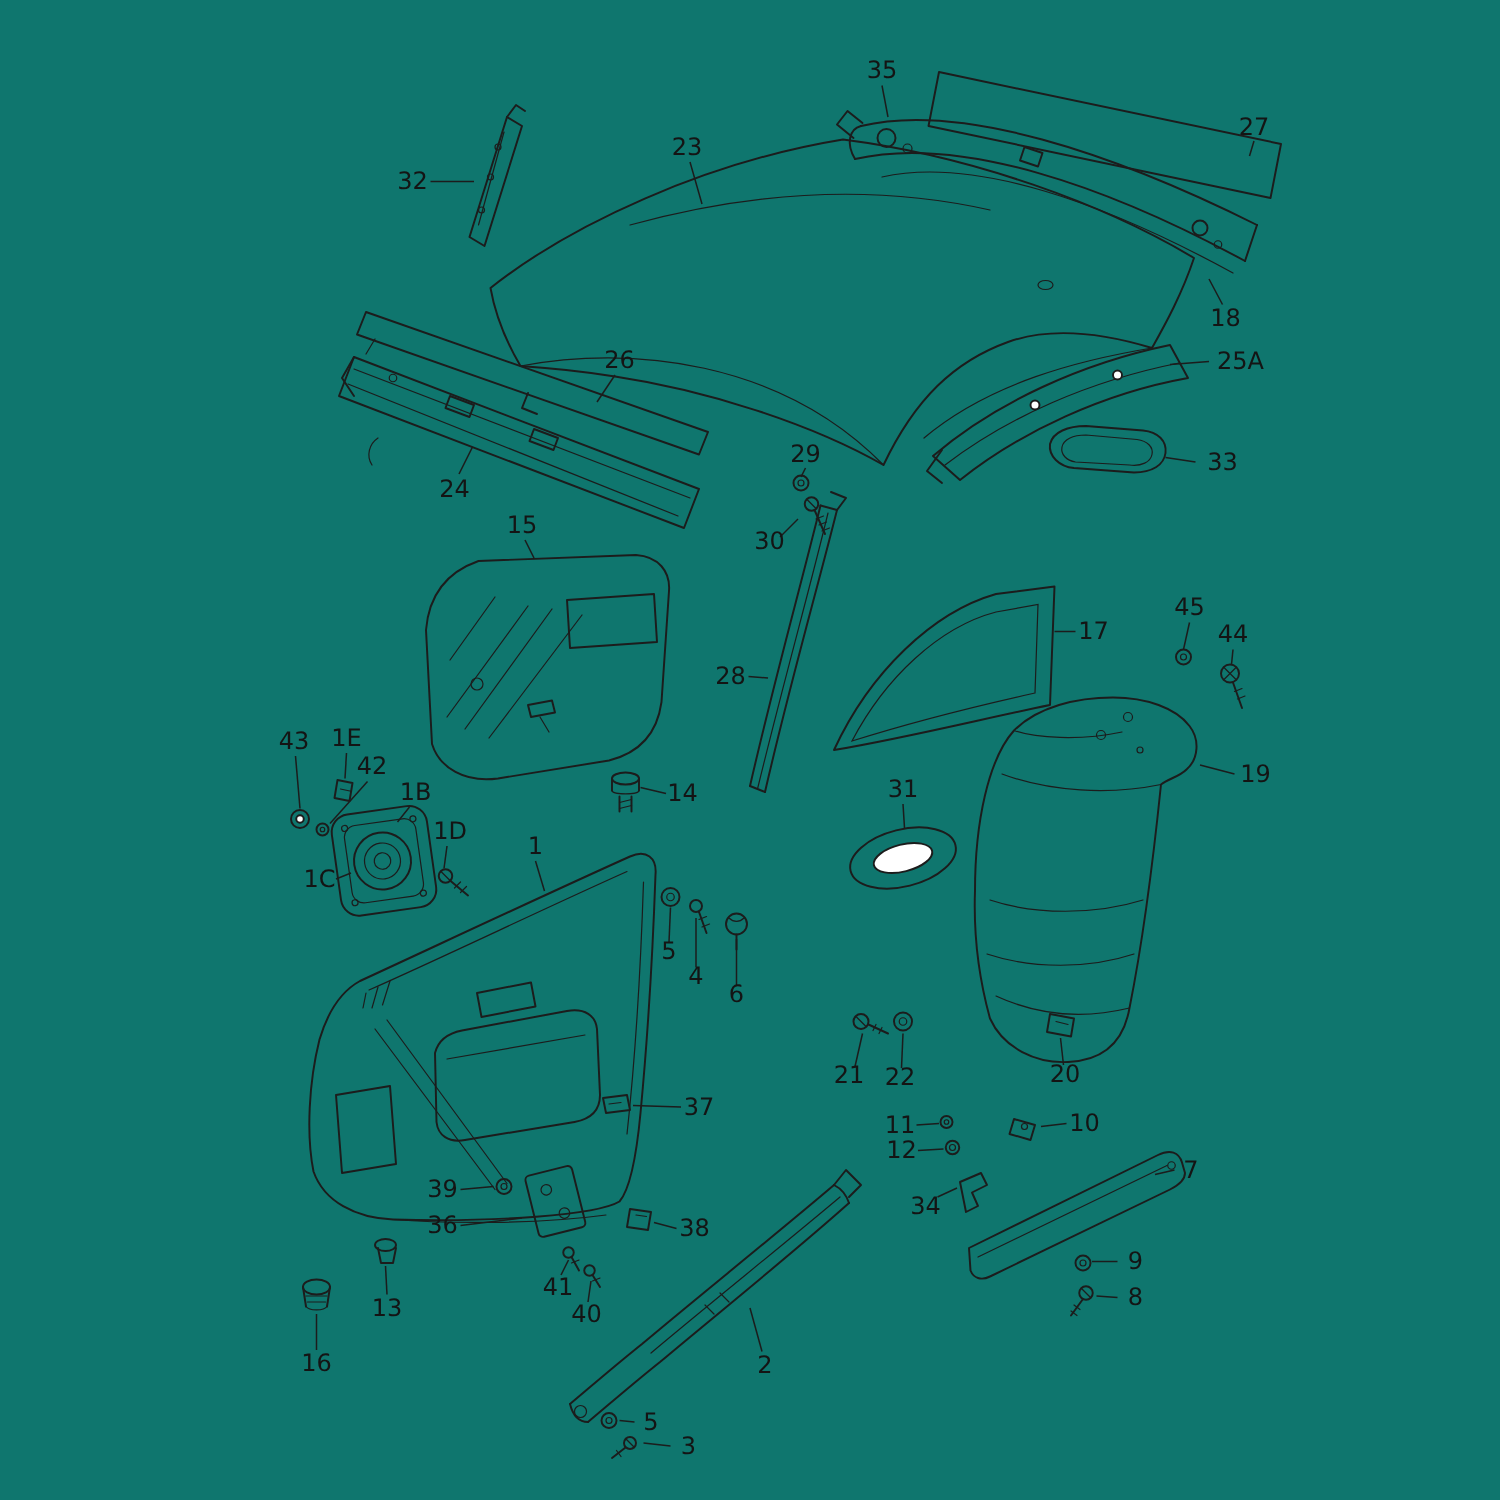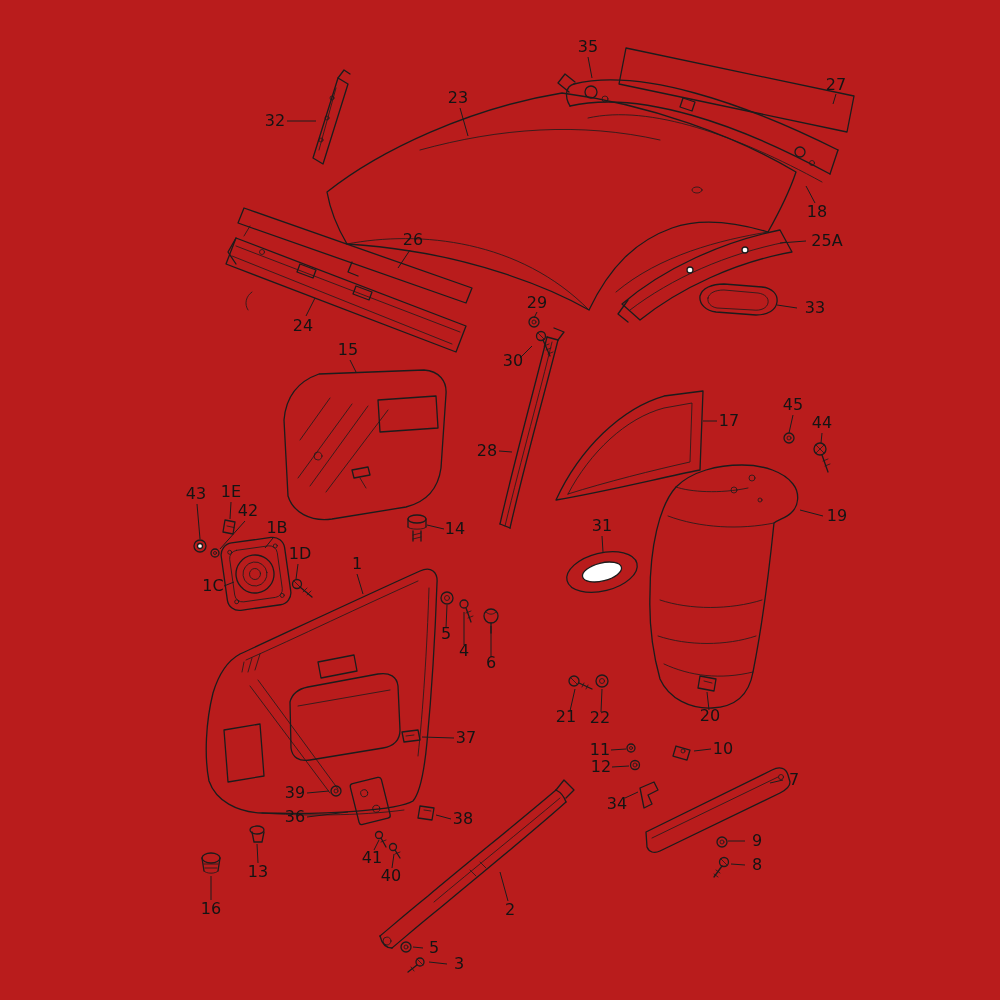--- a/index.html
+++ b/index.html
@@ -1,16 +1,16 @@
 <!DOCTYPE html>
 <html><head>
 <meta charset="utf-8">
 <style>
   html,body{margin:0;padding:0;background:#ffffff;}
-  .stage{position:relative;width:1000px;height:1000px;background:#b91c1c;overflow:hidden;margin:0 auto;}
+  .stage{position:relative;width:1000px;height:1000px;background:#0f766e;overflow:hidden;margin:0 auto;}
   .lbl{font-family:"DejaVu Sans",sans-serif;font-size:16px;fill:#141414;}
   .ln{fill:none;stroke:#1c1c1c;stroke-width:1.3;stroke-linecap:round;stroke-linejoin:round;}
   .thin{fill:none;stroke:#1c1c1c;stroke-width:0.8;stroke-linecap:round;}
   .ld{stroke:#1c1c1c;stroke-width:1;}
   .fillw{fill:#ffffff;stroke:#1c1c1c;stroke-width:1.3;}
 </style>
 </head>
 <body>
 
 <div class="stage">

